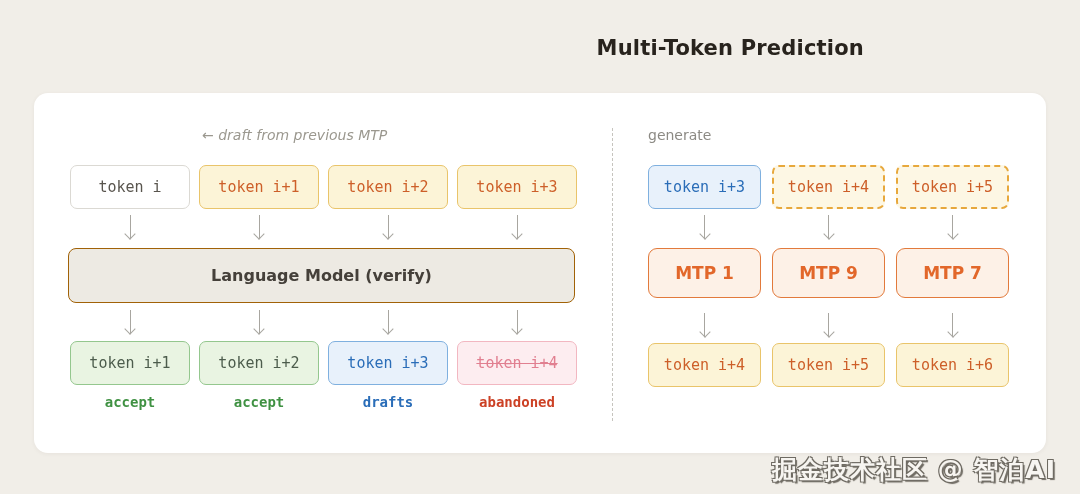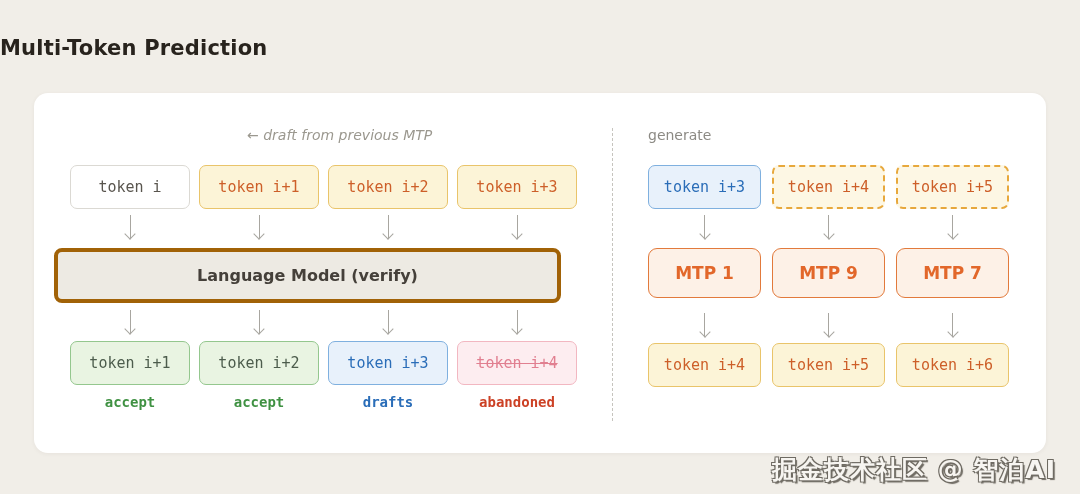--- a/index.html
+++ b/index.html
@@ -5,40 +5,40 @@
   * { margin: 0; padding: 0; box-sizing: border-box; }
   html, body {
     width: 1080px; height: 494px;
     background: #f1eee8;
     font-family: "DejaVu Sans", "Liberation Sans", sans-serif;
     overflow: hidden;
     position: relative;
   }
   .page-title {
     position: absolute; top: 36px; left: 0; width: 864px;
-    text-align: left;
+    text-align: right;
     font-size: 21px; font-weight: bold; color: #28231d;
     letter-spacing: 0.2px;
   }
   .card {
     position: absolute; left: 34px; top: 93px;
     width: 1012px; height: 360px;
     background: #ffffff;
     border-radius: 14px;
     box-shadow: 0 1px 4px rgba(60,55,45,0.06);
   }
   .section-label {
     position: absolute; top: 34px;
     font-size: 14px; color: #8c8a84;
   }
   .section-label.verify { left: 36px; margin-top: 40px; }
   .section-label.generate { left: 614px; }
   .hint {
     position: absolute; top: 34px; left: 168px;
-    font-size: 14px; font-style: italic; color: #9b988f; margin-left: 45px;
+    font-size: 14px; font-style: italic; color: #9b988f;
   }
   .row { position: absolute; display: grid; }
   .row.l { left: 36px; grid-template-columns: repeat(4, 120px); column-gap: 9px; }
   .row.r { left: 614px; grid-template-columns: repeat(3, 113px); column-gap: 11px; }
   .row1 { top: 72px; }
   .row2l { top: 248px; }
   .row2r { top: 250px; }
   .token {
     height: 44px;
     display: flex; align-items: center; justify-content: center;
@@ -62,24 +62,24 @@
   .ar2r { top: 220px; }
   .arrow-cell { display: flex; justify-content: center; }
   .arrow { position: relative; width: 1px; height: 24px; background: #a8a6a0; }
   .arrow::after {
     content: ""; position: absolute; bottom: 1px; left: -3.5px;
     width: 7px; height: 7px;
     border-right: 1px solid #a8a6a0; border-bottom: 1px solid #a8a6a0;
     transform: rotate(45deg);
   }
   .lm-box {
-    position: absolute; left: 20px; top: 155px;
+    position: absolute; left: 34px; top: 155px;
     width: 507px; height: 55px;
     background: #edeae3;
-    border: 4px solid #a16207;
+    border: 1px solid #a16207;
     border-radius: 8px;
     display: flex; align-items: center; justify-content: center;
     font-size: 16px; font-weight: bold; color: #45403a;
   }
   .mtp-row { position: absolute; left: 614px; top: 155px; display: grid;
     grid-template-columns: repeat(3, 113px); column-gap: 11px; }
   .mtp-box {
     height: 50px;
     background: #fdf1e7;
     border: 1.5px solid #e27a3c;

